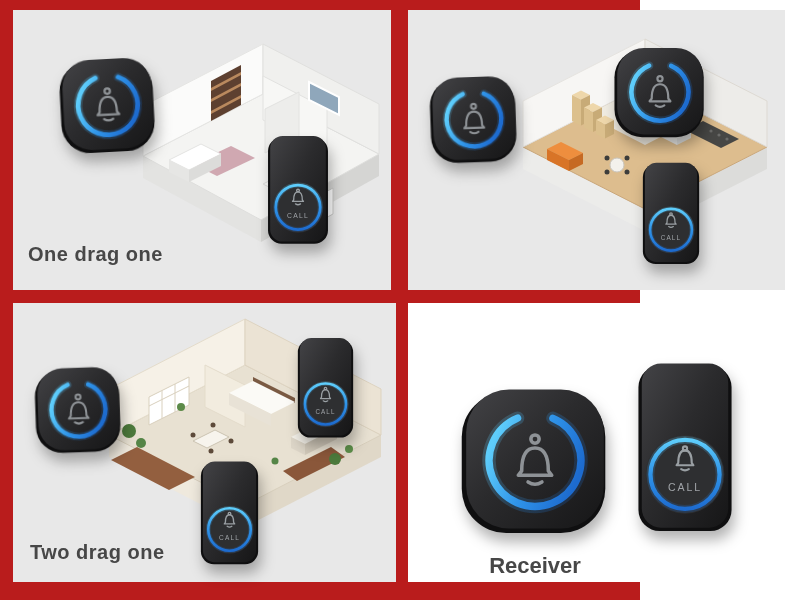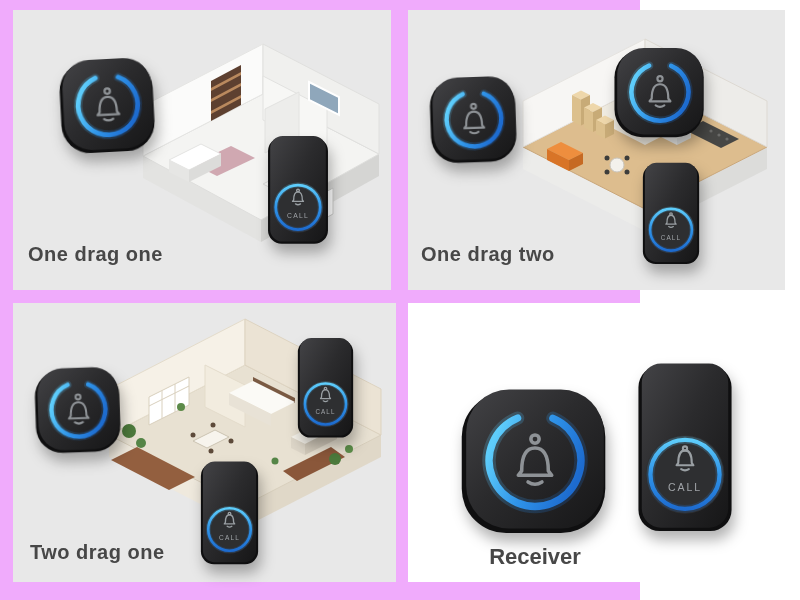--- a/index.html
+++ b/index.html
@@ -1,17 +1,17 @@
 <!DOCTYPE html>
 <html><head>
 <meta charset="utf-8">
 <style>
   html,body{margin:0;padding:0;}
   body{width:800px;height:600px;background:#ffffff;font-family:"Liberation Sans",sans-serif;overflow:hidden;}
-  .canvas{position:relative;width:640px;height:600px;background:#f0abfc;}
+  .canvas{position:relative;width:640px;height:600px;background:#b91c1c;}
   .panel{position:absolute;background:#e8e8e8;overflow:visible;}
   #p-tl{left:13px;top:10px;width:378px;height:280px;}
   #p-tr{left:408px;top:10px;width:377px;height:280px;}
   #p-bl{left:13px;top:303px;width:383px;height:279px;}
   #p-br{left:408px;top:303px;width:379px;height:279px;background:#ffffff;}
   .plan{position:absolute;}
   .dev{position:absolute;filter:drop-shadow(3px 9px 7px rgba(0,0,0,0.30));}
   .caption{position:absolute;font-weight:bold;color:#474747;font-size:20px;letter-spacing:0.5px;}
   .legend-label{position:absolute;font-weight:bold;color:#474747;font-size:22px;text-align:center;}
   svg{display:block;}
@@ -208,21 +208,20 @@
         <circle cx="50" cy="117" r="36" fill="none" stroke="url(#gRing)" stroke-width="4.5"></circle>
       </g>
       <g fill="none" stroke="#9aa0a4" stroke-width="2.2" stroke-linecap="round" stroke-linejoin="round">
         <circle cx="50" cy="90" r="2.2"></circle>
         <path d="M43,105 C43,95.5 46,92 50,92 C54,92 57,95.5 57,105 L58.8,107.5 L41.2,107.5 Z"></path>
         <path d="M46,111.5 Q50,114.2 54,111.5"></path>
       </g>
       <text x="50" y="134" text-anchor="middle" font-size="11" letter-spacing="2" fill="#a0a4a8" font-family="Liberation Sans, sans-serif">CALL</text>
     </svg>
 
-    <div class="caption" style="left:13px;top:233px;">One drag two</div>
   </section>
 
   <section class="panel" id="p-bl">
     <svg class="plan" style="left:72px;top:8px;width:312px;height:266px" viewBox="0 0 312 266" preserveAspectRatio="none">
       <g>
         <polygon points="24,124 160,194 160,216 24,146" fill="#efe9dd"></polygon>
         <polygon points="160,194 296,124 296,146 160,216" fill="#e0d8c8"></polygon>
         <polygon points="160,54 296,124 160,194 24,124" fill="#e8e1d2" stroke="#d8cfbc"></polygon>
         <polygon points="52,136 110,166 84,179 26,149" fill="#935f3f"></polygon>
         <polygon points="198,160 246,136 260,146 212,170" fill="#8a573a"></polygon>
@@ -341,16 +340,16 @@
         <circle cx="50" cy="117" r="36" fill="none" stroke="url(#gRing)" stroke-width="4.5"></circle>
       </g>
       <g fill="none" stroke="#9aa0a4" stroke-width="2.2" stroke-linecap="round" stroke-linejoin="round">
         <circle cx="50" cy="90" r="2.2"></circle>
         <path d="M43,105 C43,95.5 46,92 50,92 C54,92 57,95.5 57,105 L58.8,107.5 L41.2,107.5 Z"></path>
         <path d="M46,111.5 Q50,114.2 54,111.5"></path>
       </g>
       <text x="50" y="134" text-anchor="middle" font-size="11" letter-spacing="2" fill="#a0a4a8" font-family="Liberation Sans, sans-serif">CALL</text>
     </svg>
 
-    <div class="legend-label" style="left:52px;top:241px;width:150px;">Receiver</div>
+    <div class="legend-label" style="left:52px;top:250px;width:150px;">Receiver</div>
   </section>
 
 </div>
 
 </body></html>

